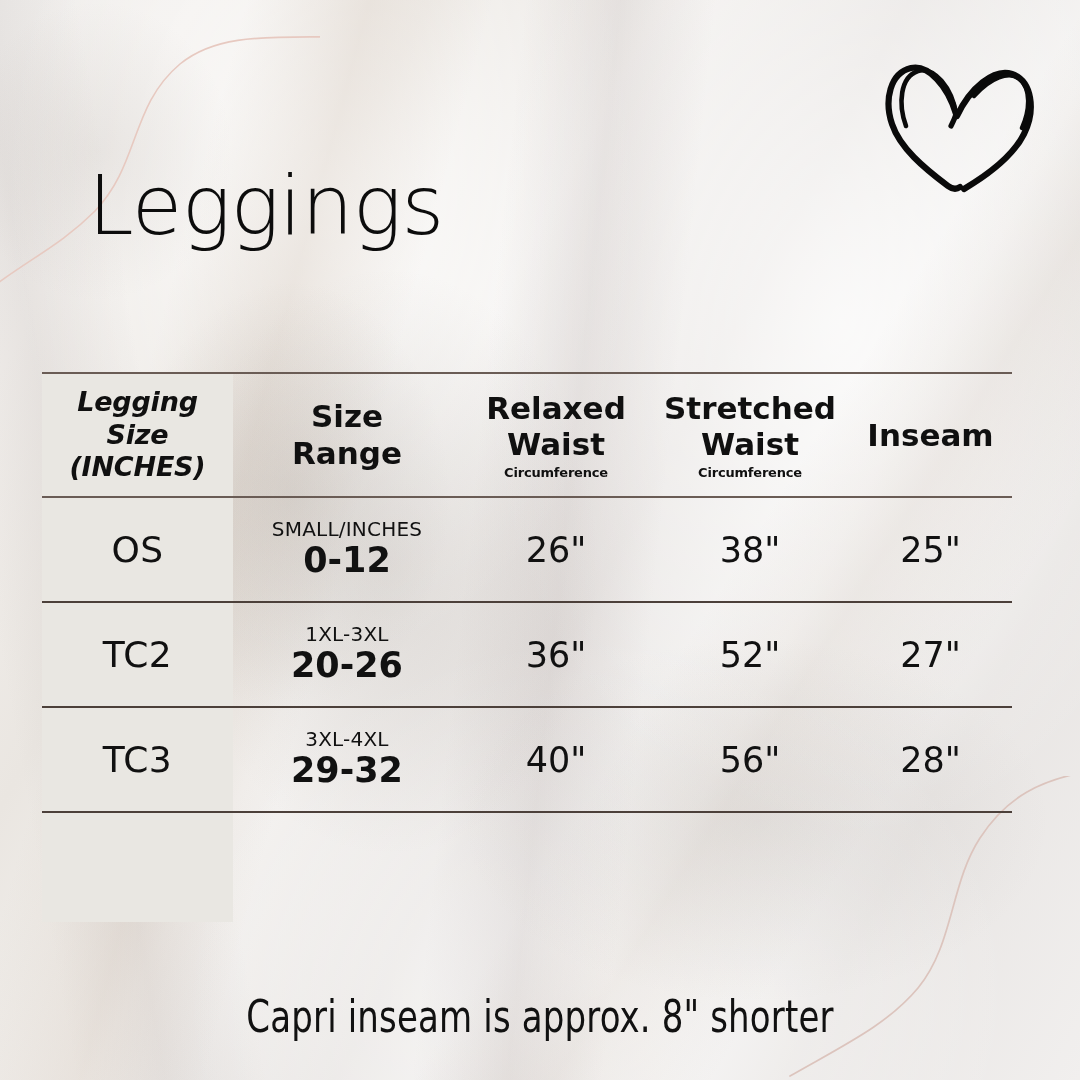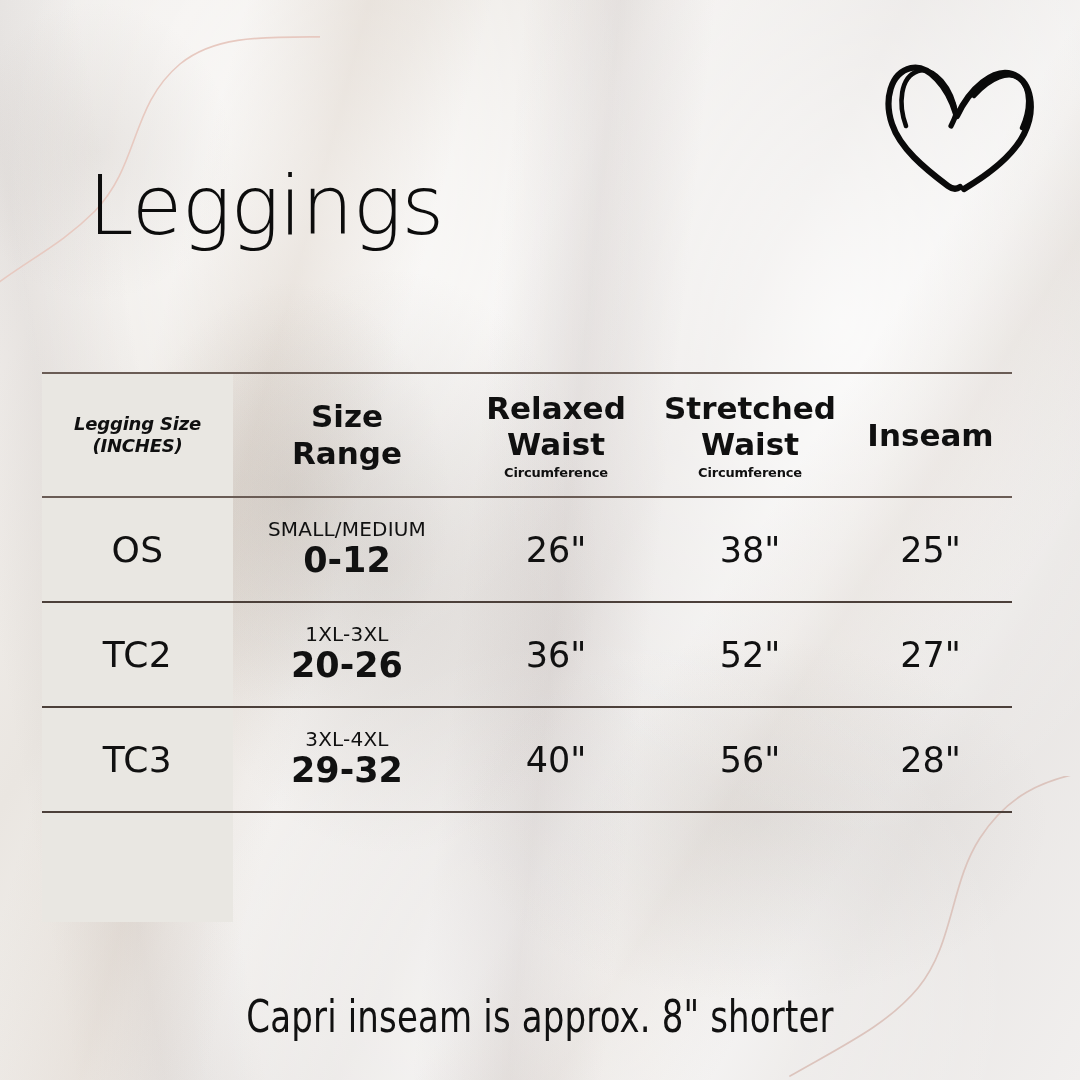--- a/index.html
+++ b/index.html
@@ -126,21 +126,21 @@
   thead tr.hdr th {
     height: 122px;
     color: #101010;
     font-family: "DejaVu Sans", sans-serif;
     border-top: 2px solid #6a5c55;
     border-bottom: 2px solid #6a5c55;
   }
   .h-legging {
     font-weight: bold;
     font-style: italic;
-    font-size: 18px;
+    font-size: 27px;
     line-height: 1.22;
     letter-spacing: -0.2px;
   }
   .h-two-line {
     font-weight: bold;
     font-size: 31px;
     line-height: 1.18;
   }
   .h-one-line {
     font-weight: bold;
@@ -287,21 +287,21 @@
           <th>
             <div class="h-one-line">Inseam</div>
           </th>
         </tr>
       </thead>
 
       <tbody>
         <tr class="data-row">
           <td class="c-size">OS</td>
           <td>
-            <span class="c-range-small">SMALL/MEDIUM</span>
+            <span class="c-range-small">SMALL/INCHES</span>
             <span class="c-range-big">0-12</span>
           </td>
           <td class="c-meas">26"</td>
           <td class="c-meas">38"</td>
           <td class="c-meas">25"</td>
         </tr>
         <tr class="data-row">
           <td class="c-size">TC2</td>
           <td>
             <span class="c-range-small">1XL-3XL</span>

